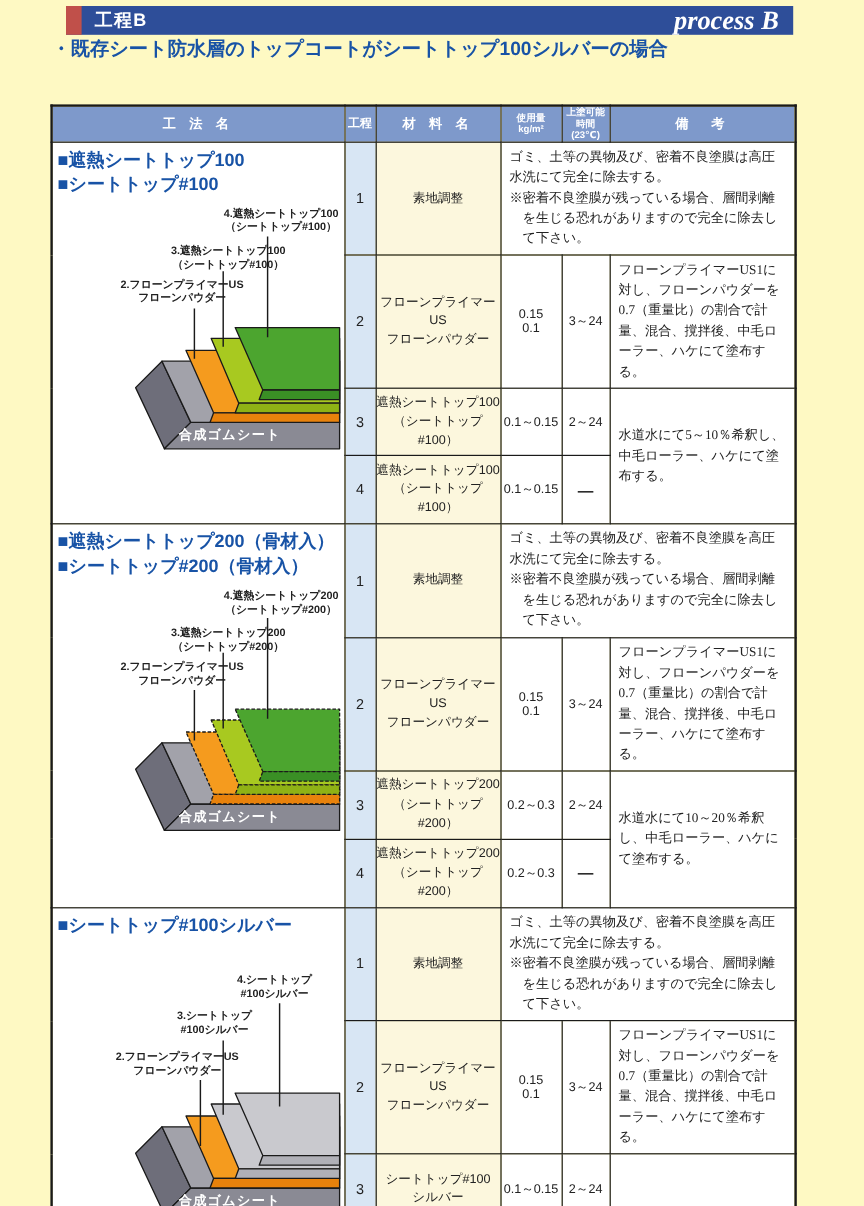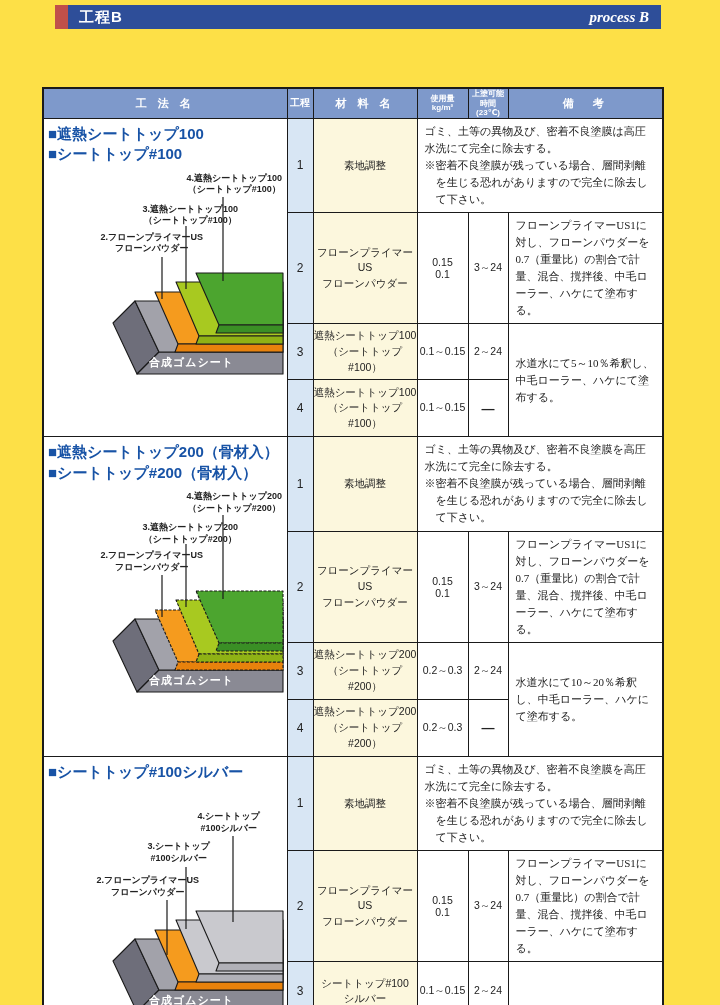--- a/index.html
+++ b/index.html
@@ -1,23 +1,23 @@
 <!DOCTYPE html>
 <html><head>
 <meta charset="utf-8">
 <style>
   html,body{margin:0;padding:0;background:#fff;}
-  .page{position:relative;width:720px;height:1005px;background:#fde047;
+  .page{position:relative;width:720px;height:1005px;background:#fef9c3;
         font-family:"Liberation Sans","DejaVu Sans",sans-serif;color:#222;overflow:hidden;}
 
   
   .banner{position:absolute;left:55px;top:5px;width:606px;height:24px;background:#2E4E99;display:flex;align-items:center;}
   .banner .accent{position:absolute;left:0;top:0;width:13px;height:24px;background:#C0504A;}
   .banner .jp{margin-left:24px;color:#fff;font-size:15px;font-weight:bold;letter-spacing:1px;}
-  .banner .en{margin-left:auto;margin-right:12px;color:#fff;font-size:15px;font-style:italic;font-weight:bold;
+  .banner .en{margin-left:auto;margin-right:12px;color:#fff;font-size:22px;font-style:italic;font-weight:bold;
               font-family:"Liberation Serif","DejaVu Serif",serif;}
 
   
   .titles{position:absolute;left:43px;top:31px;color:#1853A6;font-weight:bold;}
   .titles .t1{font-size:17.5px;line-height:1.25;}
   .titles .t2{font-size:16px;line-height:1.35;}
 
   
   table.spec{position:absolute;left:42px;top:87px;width:620px;border-collapse:collapse;table-layout:fixed;
              border:2px solid #1a1a1a;}
@@ -62,20 +62,21 @@
 
 <div class="page">
 
   <div class="banner">
     <div class="accent"></div>
     <span class="jp">工程B</span>
     <span class="en">process B</span>
   </div>
 
   <div class="titles">
+    <div class="t2">・既存シート防水層のトップコートがシートトップ100シルバーの場合</div>
   </div>
 
   <table class="spec">
     <colgroup>
       <col class="c-method">
         <col class="c-step">
         <col class="c-mat">
       <col class="c-use">
         <col class="c-int">
         <col class="c-rem">

